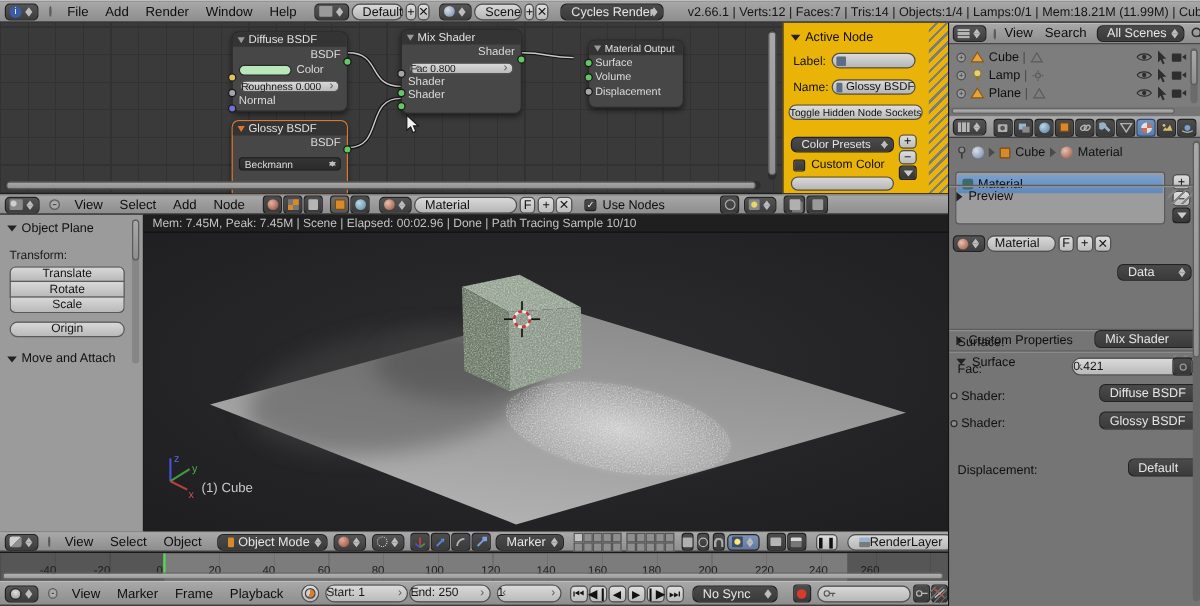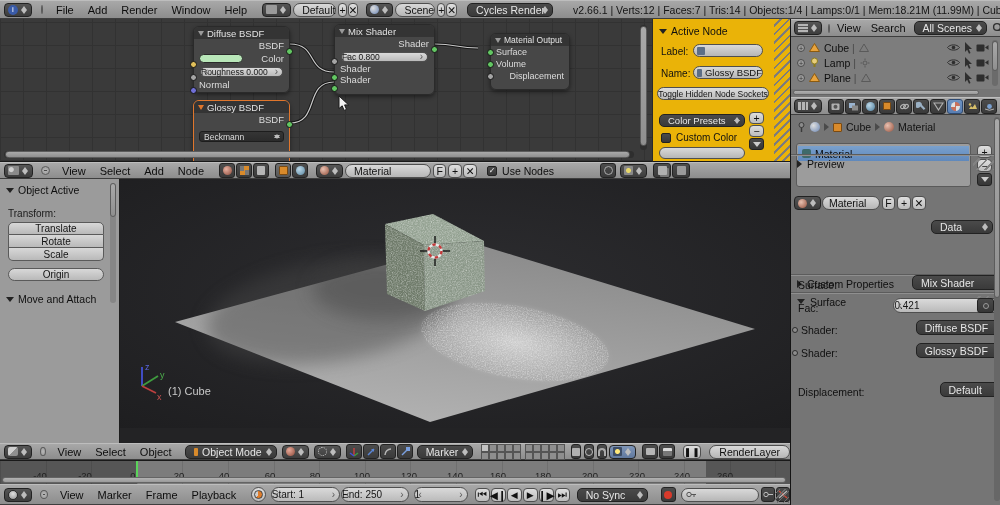--- a/index.html
+++ b/index.html
@@ -131,21 +131,21 @@
     </svg>
 
     <div class="bnode" style="left:193px;top:7px;width:97px;height:67px;">
       <div class="nh">
           <span class="tri"></span>
           <span>Diffuse BSDF</span>
         </div>
       <div class="nrow right">
           <span>BSDF</span>
         </div>
-      <div class="nrow" style="gap:4px;justify-content:space-between;">
+      <div class="nrow" style="gap:4px;">
           <span style="width:44px;height:9px;border-radius:5px;background:#b9e7b9;border:1px solid #2a2a2a;"></span>
           <span>Color</span>
         </div>
       <div class="nrow">
           <div class="slider nslider">
             <span>Roughness 0.000</span>
           </div>
         </div>
       <div class="nrow">
           <span>Normal</span>
@@ -202,21 +202,21 @@
       <div class="nh" style="font-size:8.5px;">
           <span class="tri"></span>
           <span>Material Output</span>
         </div>
       <div class="nrow" style="height:12px;font-size:9px;">
           <span>Surface</span>
         </div>
       <div class="nrow" style="height:12px;font-size:9px;">
           <span>Volume</span>
         </div>
-      <div class="nrow" style="height:12px;font-size:9px;justify-content:flex-end;">
+      <div class="nrow" style="height:12px;font-size:9px;">
           <span>Displacement</span>
         </div>
       <span class="sock sg" style="left:-4px;top:15px;"></span>
       <span class="sock sg" style="left:-4px;top:27px;"></span>
       <span class="sock sgr" style="left:-4px;top:39px;"></span>
     </div>
 
     <div class="scrollv" style="right:5px;top:6px;width:7px;height:125px;">
         <span class="th" style="left:0;right:0;top:1px;height:120px;"></span>
       </div>
@@ -318,21 +318,21 @@
         </div>
       <div class="ptab" style="width:18px;">
           <span class="icon" style="width:9px;height:9px;background:#9a9a9a;border-radius:1px;"></span>
         </div>
     </div>
   </div>
 
   <div class="abs" id="toolshelf">
     <div class="ptitle" style="margin:5px 0 0 6px;">
         <span class="tri-d"></span>
-        <span>Object Active</span>
+        <span>Object Plane</span>
       </div>
     <div style="margin:12px 0 3px 8px;font-size:10px;color:#1a1a1a;">Transform:</div>
     <div class="tsbtn" style="border-radius:5px 5px 0 0;">
         <span>Translate</span>
       </div>
     <div class="tsbtn" style="border-top:none;">
         <span>Rotate</span>
       </div>
     <div class="tsbtn" style="border-top:none;border-radius:0 0 5px 5px;">
         <span>Scale</span>
@@ -343,20 +343,23 @@
     <div class="ptitle" style="margin:12px 0 0 6px;">
         <span class="tri-d"></span>
         <span>Move and Attach</span>
       </div>
     <div class="scrollv" style="right:3px;top:4px;width:6px;height:120px;background:#868686;">
         <span class="th" style="left:0;right:0;top:0;height:34px;"></span>
       </div>
   </div>
 
   <div class="abs" id="render">
+    <div id="rinfo">
+        <span>Mem: 7.45M, Peak: 7.45M | Scene | Elapsed: 00:02.96 | Done | Path Tracing Sample 10/10</span>
+      </div>
     <svg width="670" height="249" viewBox="0 0 670 249">
       <defs>
         <radialGradient id="bgG" cx="50%" cy="45%" r="75%">
             <stop offset="0" stop-color="#2d2d30"></stop>
             <stop offset="1" stop-color="#1e1e20"></stop>
           </radialGradient>
         <linearGradient id="plG" x1="0" y1="1" x2="0.4" y2="0">
             <stop offset="0" stop-color="#b7b7b7"></stop>
             <stop offset="1" stop-color="#8d8d8d"></stop>
           </linearGradient>
@@ -500,21 +503,21 @@
       </div>
     <div class="row" style="margin-left:6px;gap:1px;">
       <div class="ptab">
           <span class="icon" style="width:9px;height:7px;background:#b5b5b5;border-radius:1px;"></span>
         </div>
       <div class="ptab">
           <span class="icon" style="width:9px;height:8px;background:linear-gradient(#d8d8d8 0 3px,#777 3px);border-radius:1px;"></span>
         </div>
     </div>
     <div class="btnl" style="width:18px;height:14px;margin-left:8px;font-size:9px;letter-spacing:1px;">❚❚</div>
-    <div class="fld" style="height:14px;margin-left:8px;padding:0 9px;gap:0;border-radius:7px;flex-direction:column;">
+    <div class="fld" style="height:14px;margin-left:8px;padding:0 9px;gap:0;border-radius:7px;">
         <span class="icon" style="width:9px;height:8px;background:linear-gradient(#9ab4d0 50%,#7a7a7a 50%);border-radius:1px;"></span>
         <span>RenderLayer</span>
       </div>
   </div>
 
   <div class="abs" id="tl-area">
     <div class="abs" style="left:0;top:0;width:137px;height:24px;background:rgba(0,0,0,0.30);"></div>
     <div class="abs" style="left:706px;top:0;width:84px;height:24px;background:rgba(0,0,0,0.30);"></div>
     <div class="abs" style="left:136px;top:0;width:2px;height:18px;background:#5ad45a;"></div>
     <span class="tick" style="left:20px;">-40</span>

